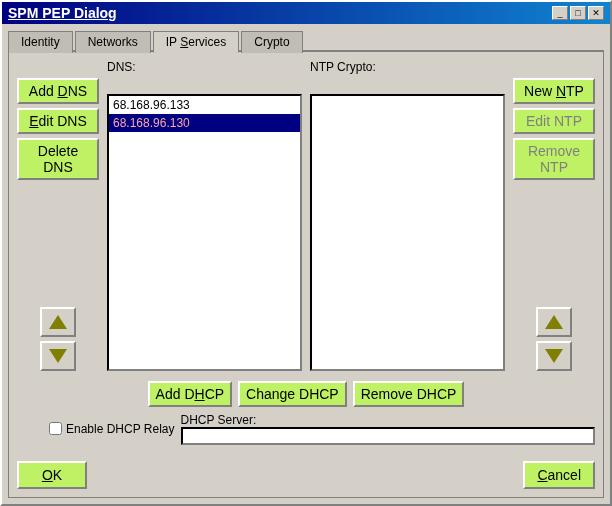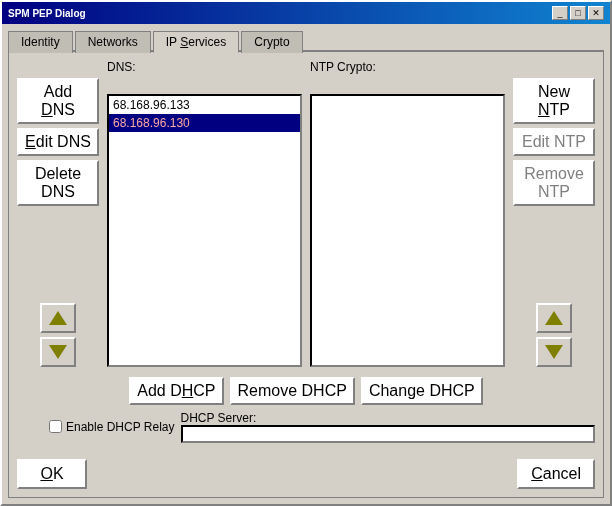--- a/index.html
+++ b/index.html
@@ -29,21 +29,22 @@
       color: white;
       padding: 3px 6px;
       display: flex;
       align-items: center;
       justify-content: space-between;
       height: 22px;
       flex-shrink: 0;
     }
     .title-bar-title {
       font-weight: bold;
-      font-size: 10px;
+      font-size: 14px;
+      text-decoration: underline;
     }
     .title-bar-controls {
       display: flex;
       gap: 2px;
     }
     .title-btn {
       width: 16px;
       height: 14px;
       background: #d4d0c8;
       border: 1px solid #fff;
@@ -108,28 +109,28 @@
     .list-item {
       padding: 2px 4px;
       font-size: 12px;
       cursor: pointer;
     }
     .list-item.selected {
       background: #000080;
       color: #fca5a5;
     }
     .win-button {
-      background: #ffffff;
+      background: #bef264;
       border: 2px solid;
       border-top-color: #ffffff;
       border-left-color: #ffffff;
       border-right-color: #808080;
       border-bottom-color: #808080;
       padding: 3px 6px;
-      font-size: 16px;
+      font-size: 14px;
       cursor: pointer;
       text-align: center;
       min-width: 60px;
     }
     .win-button:disabled, .win-button.disabled {
       color: #808080;
       cursor: default;
     }
     .win-button.full-width {
       width: 100%;
@@ -311,24 +312,24 @@
           </div>
         </div>
       </div>
     </div>
 
     <div class="bottom-buttons-row">
       <button class="win-button">
         <span>Add D<span class="underline">H</span>CP</span>
       </button>
       <button class="win-button">
+        <span>Change DHCP</span>
+      </button>
+      <button class="win-button">
         <span>Remove DHCP</span>
-      </button>
-      <button class="win-button">
-        <span>Change DHCP</span>
       </button>
     </div>
 
     <div class="dhcp-server-row">
       <label class="checkbox-label">
         <input type="checkbox" style="">
         <span>Enable DHCP Relay</span>
       </label>
       <div style="display:flex; flex-direction:column; flex:1;">
         <span style="font-size:12px;">DHCP Server:</span>

